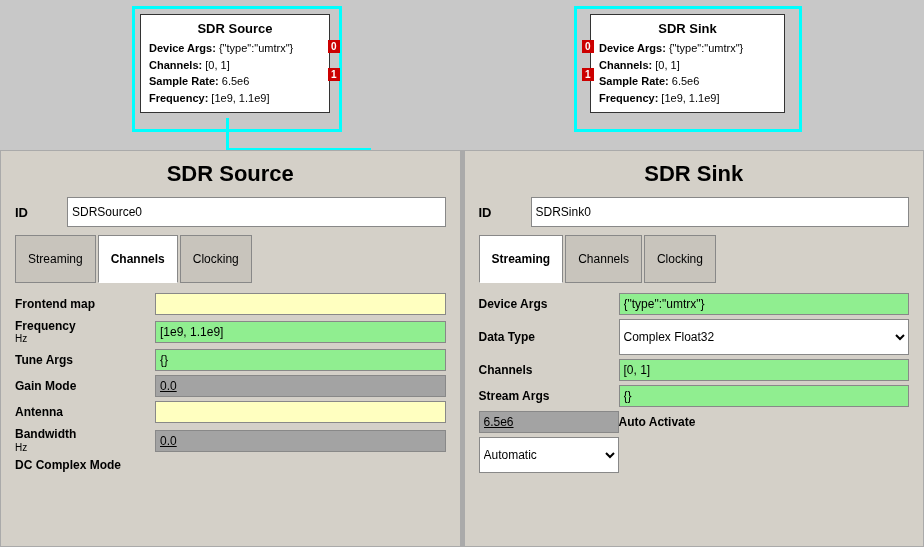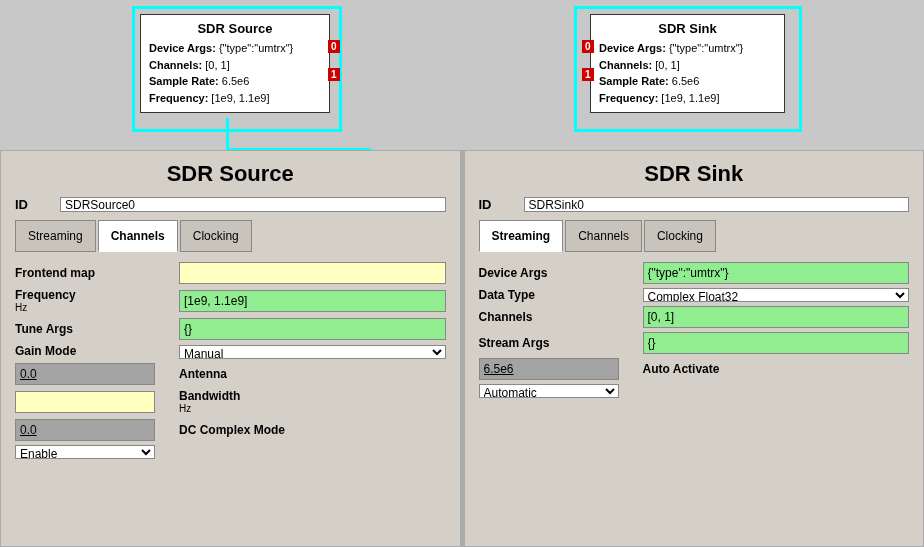--- a/index.html
+++ b/index.html
@@ -155,61 +155,61 @@
       font-size: 22px;
       font-weight: bold;
       margin-bottom: 10px;
       color: #000;
     }
 
     .id-row {
       display: flex;
       align-items: center;
       margin-bottom: 8px;
-      gap: 5px;
+      gap: 12px;
     }
     .id-label {
       font-weight: bold;
       font-size: 13px;
       width: 40px;
     }
     .id-input {
       flex: 1;
-      height: 15px;
+      height: 30px;
       border: 1px solid #888;
       background: white;
       padding: 2px 4px;
       font-size: 12px;
     }
 
     
     .tabs-row {
       display: flex;
       gap: 2px;
       margin-bottom: 10px;
     }
     .tab {
-      padding: 8px 12px;
+      padding: 16px 12px;
       border: 1px solid #888;
       background: #c8c4bc;
       cursor: pointer;
       font-size: 12px;
       text-align: right;
     }
     .tab.active {
       background: white;
       border-bottom-color: white;
       font-weight: bold;
     }
 
     
     .props-grid {
       display: grid;
       grid-template-columns: 140px 1fr;
-      gap: 4px 24px;
+      gap: 4px 0;
       align-items: center;
     }
 
     .prop-label {
       font-weight: bold;
       font-size: 12px;
       line-height: 1.2;
     }
     .prop-label .sub {
       font-weight: normal;
@@ -222,21 +222,21 @@
       border: 1px solid #888;
       padding: 2px 4px;
       font-size: 12px;
       width: 100%;
     }
     .prop-input.yellow { background: #ffffc0; }
     .prop-input.green { background: #90ee90; }
     .prop-input.blue { background: #a3a3a3; text-decoration: underline; }
 
     .prop-select {
-      height: 14px;
+      height: 36px;
       border: 1px solid #888;
       background: white;
       font-size: 12px;
       width: 100%;
       appearance: auto;
     }
 
     .divider {
       width: 3px;
       background: #aaa;
@@ -314,38 +314,30 @@
       <div class="prop-label">Frontend map</div>
       <input class="prop-input yellow" type="text" value="" style="">
 
       <div class="prop-label">Frequency <span class="sub">Hz</span></div>
       <input class="prop-input green" type="text" value="[1e9, 1.1e9]" style="">
 
       <div class="prop-label">Tune Args</div>
       <input class="prop-input green" type="text" value="{}" style="">
 
       <div class="prop-label">Gain Mode</div>
-      <select class="prop-select">
-        <option>Manual</option>
-        <option>Auto</option>
-      </select>
 
       <input class="prop-input blue" type="text" value="0.0" style="">
 
       <div class="prop-label">Antenna</div>
       <input class="prop-input yellow" type="text" value="" style="">
 
       <div class="prop-label">Bandwidth <span class="sub">Hz</span></div>
       <input class="prop-input blue" type="text" value="0.0" style="">
 
       <div class="prop-label">DC Complex Mode</div>
-      <select class="prop-select">
-        <option>Enable</option>
-        <option>Disable</option>
-      </select>
     </div>
   </div>
 
   <div class="divider"></div>
 
   <div class="panel">
     <div class="panel-title">SDR Sink</div>
 
     <div class="id-row">
       <div class="id-label">ID</div>

